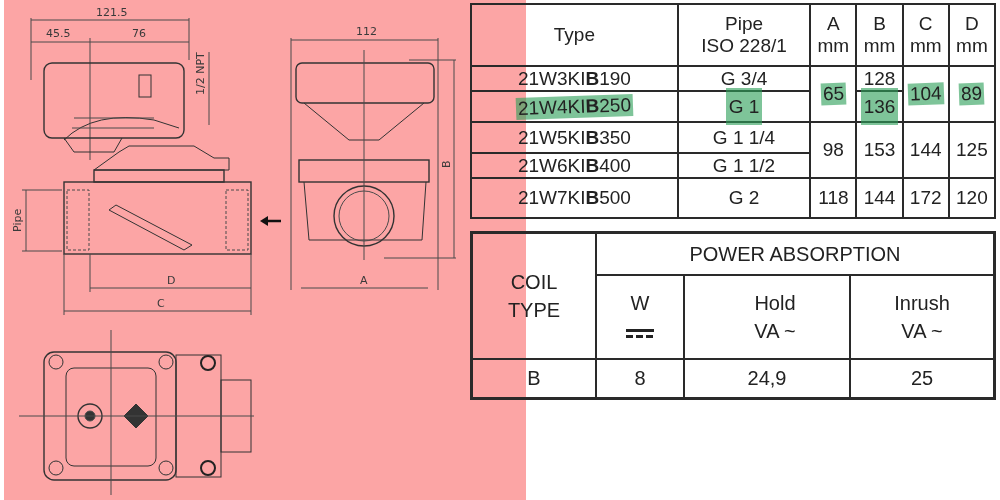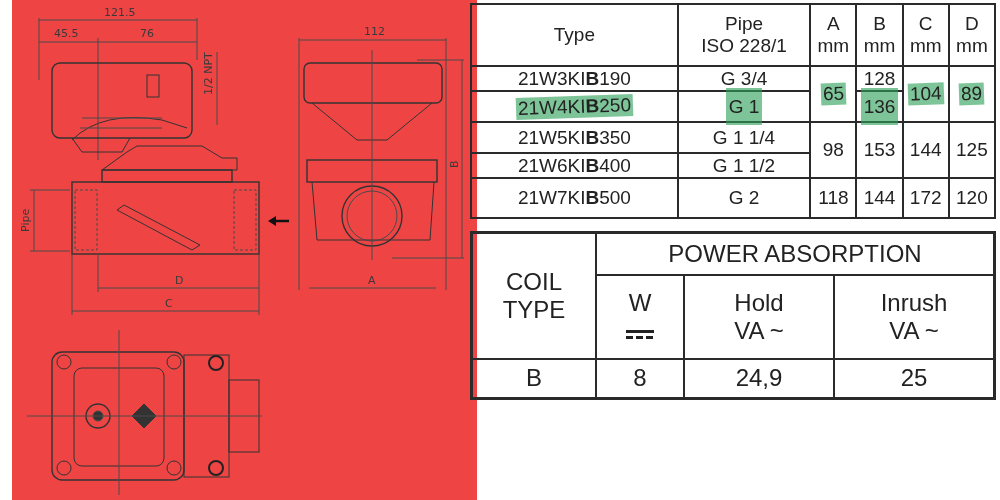--- a/index.html
+++ b/index.html
@@ -1,24 +1,24 @@
 <!DOCTYPE html>
 <html><head>
 <meta charset="utf-8">
 <style>
   html, body { margin:0; padding:0; }
   body { width:1000px; height:500px; position:relative; overflow:hidden; background:#ffffff; font-family:"Liberation Sans", sans-serif; }
-  .drawing-panel { position:absolute; left:12px; top:0; width:465px; height:500px; background:#ef4444; }
+  .drawing-panel { position:absolute; left:4px; top:0; width:522px; height:500px; background:#fca5a5; }
   .drawing-panel svg { position:absolute; left:0; top:0; }
   .dim-text { font-family:"DejaVu Sans", sans-serif; font-size:11px; fill:#3a3a3a; }
   .tbl { position:absolute; border-collapse:collapse; color:#222; }
   .tbl td { border:2px solid #2a2a2a; text-align:center; padding:0; font-size:19px; line-height:22px; }
   #dims { left:470px; top:3px; width:526px; }
   #power { left:470px; top:231px; width:526px; border:3px solid #2a2a2a; }
-  #power td { font-size:24px; line-height:28px; }
+  #power td { font-size:20px; line-height:28px; }
   .hl { background:rgba(46,160,90,0.62); padding:8px 3px; }
   .hl-wide { background:rgba(46,160,90,0.62); display:inline-block; transform:rotate(-2deg); padding:0 2px; }
   .dc-sym { display:inline-block; width:28px; }
   .dc-sym .solid { height:3px; background:#222; margin-bottom:3px; }
   .dc-sym .dash { height:3px; background:repeating-linear-gradient(90deg,#222 0 7px,transparent 7px 10px); }
 </style>
 </head>
 <body>
 
 <div class="drawing-panel">
@@ -172,21 +172,21 @@
       <div>COIL</div>
       <div>TYPE</div>
     </td>
     <td colspan="3">POWER ABSORPTION</td>
   </tr>
   <tr style="height:84px;">
     <td style="width:86px;">
       <div>W</div>
       <span class="dc-sym"><div class="solid"></div><div class="dash"></div></span>
     </td>
-    <td style="width:148px;">
+    <td style="width:148px;padding-left:16px;">
       <div>Hold</div>
       <div>VA ~</div>
     </td>
     <td>
       <div>Inrush</div>
       <div>VA ~</div>
     </td>
   </tr>
   <tr style="height:40px;">
     <td>B</td>

